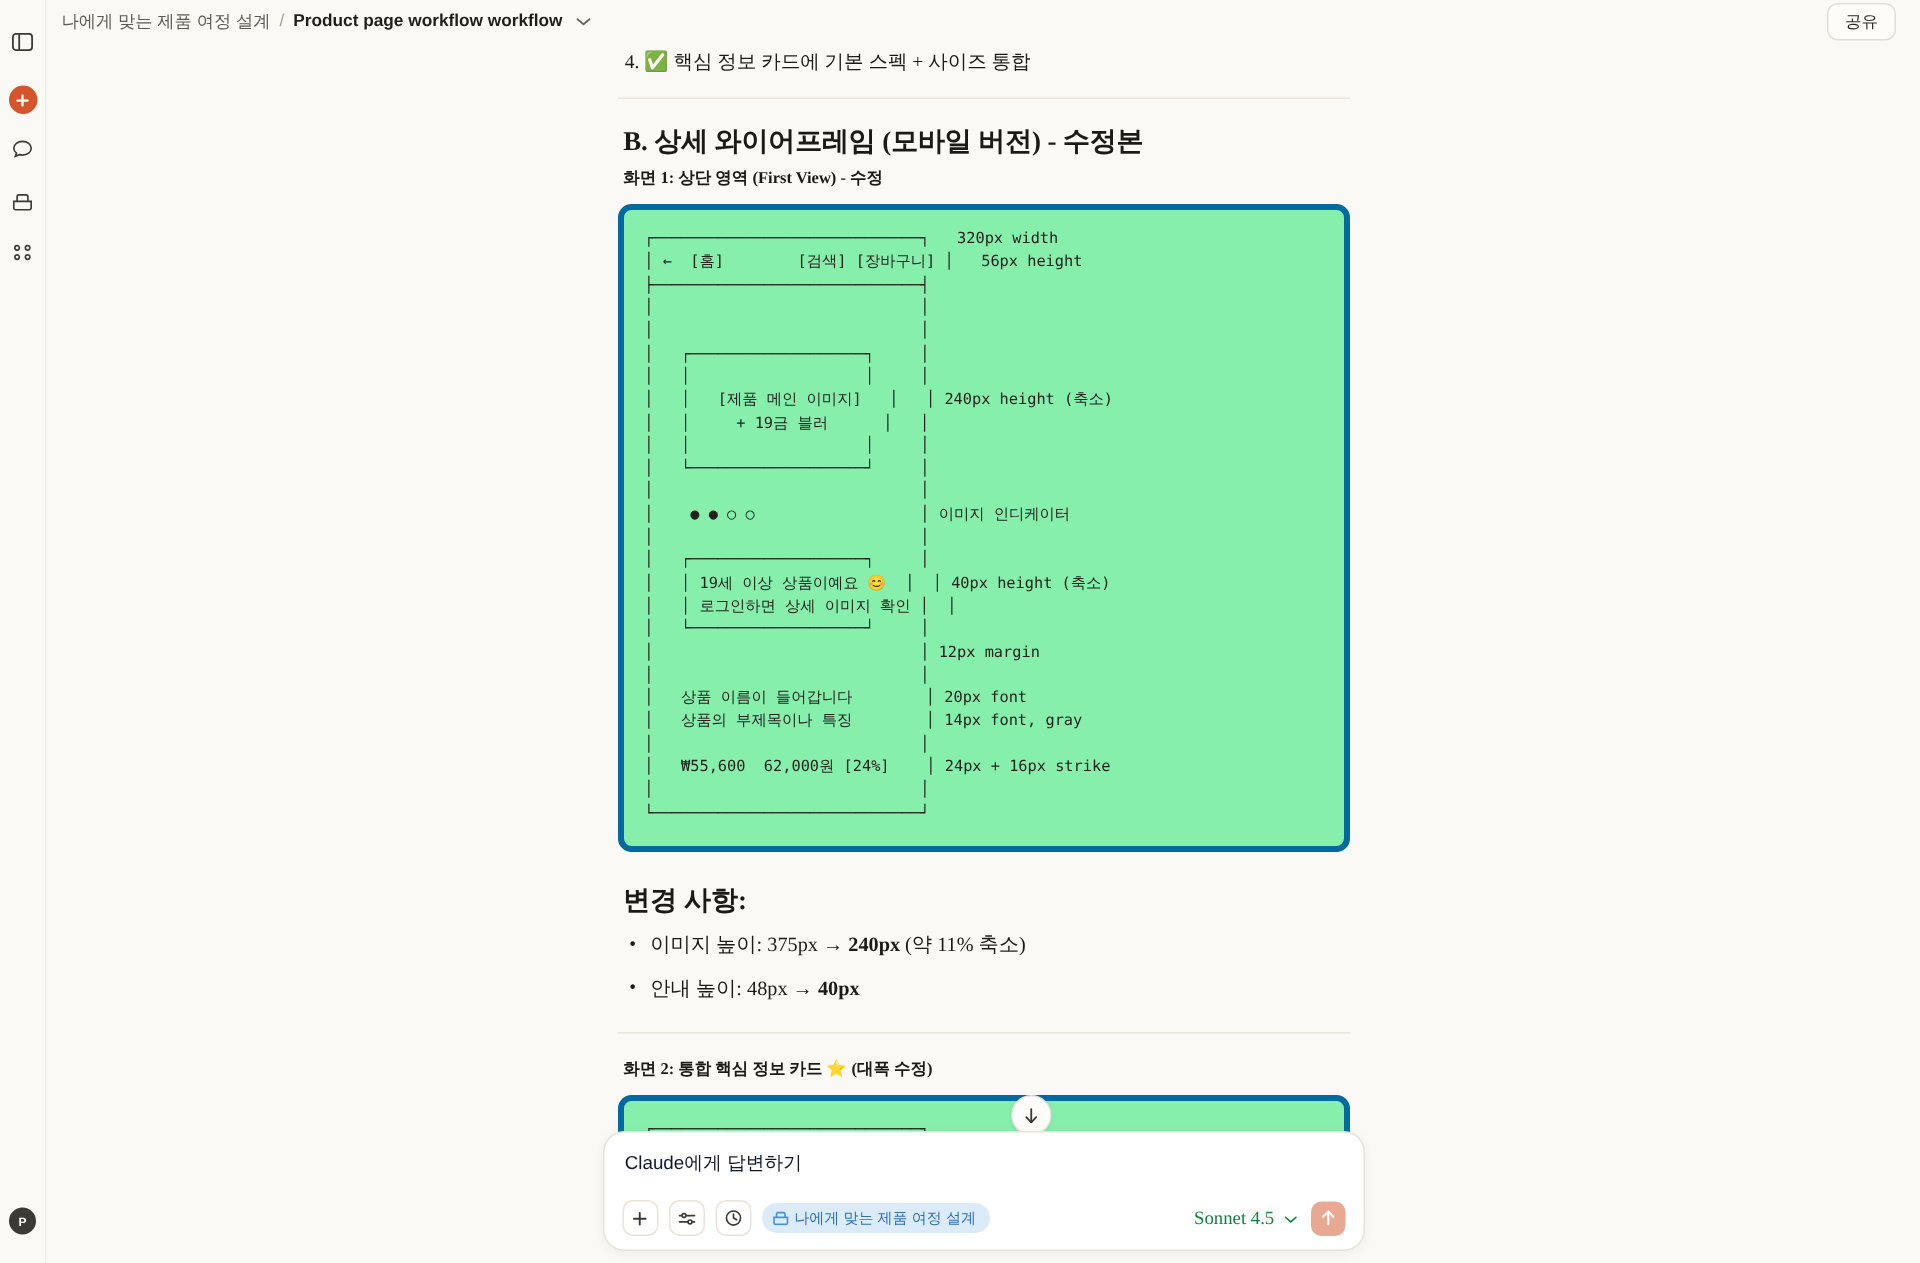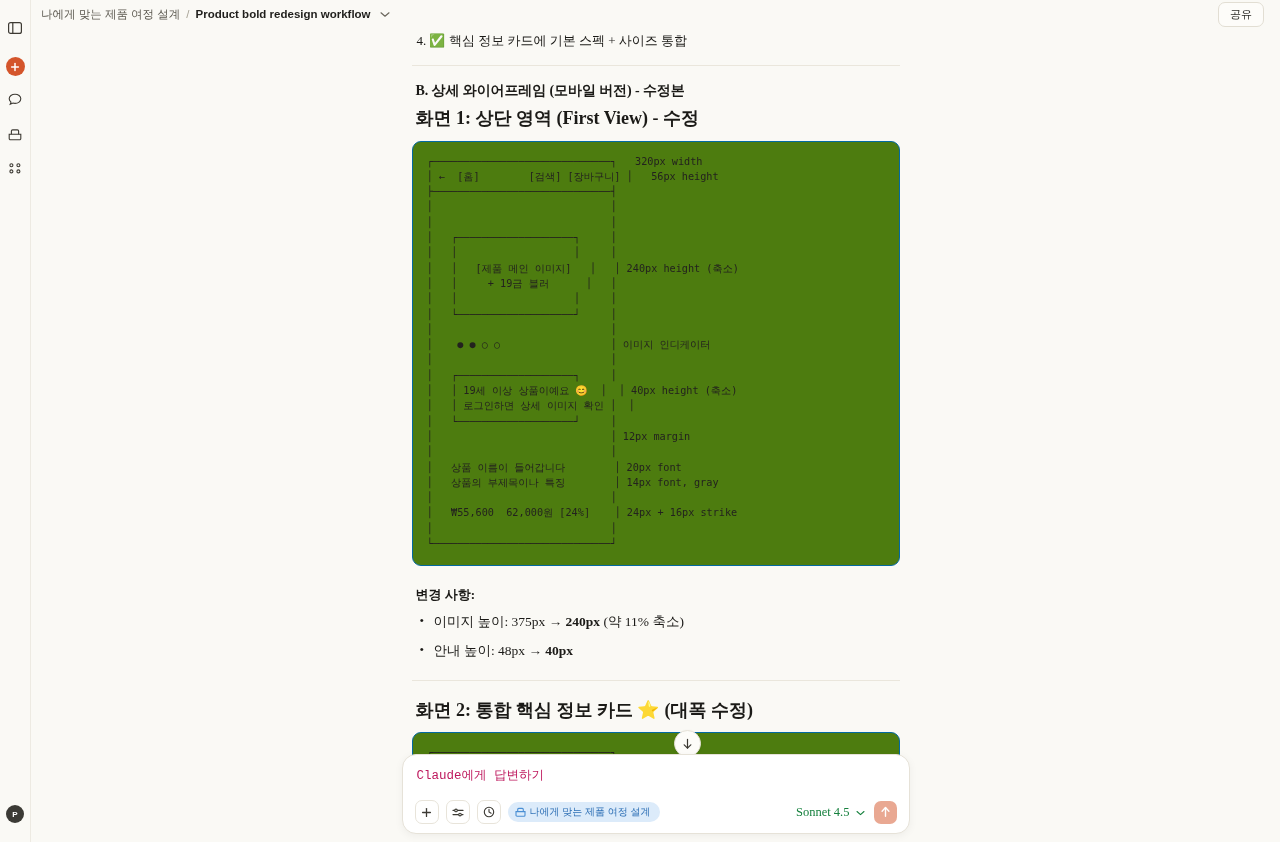--- a/index.html
+++ b/index.html
@@ -91,49 +91,49 @@
     font-size: 13px; line-height: 1.5;
     padding: 3px 0 0 5px;
     color: #1B1A17;
   }
   .hr {
     height: 1px; background: #EAE6DC;
     margin: 14px 0 16px 0;
   }
 
   h2.sec {
-    font-size: 14px; font-weight: bold; letter-spacing: -0.1px;
+    font-size: 18px; font-weight: bold; letter-spacing: -0.1px;
     margin: 0 0 6px 4px; line-height: 1.35;
   }
   h3.sub2 {
-    font-size: 18px; font-weight: bold;
+    font-size: 11px; font-weight: bold;
     margin: 0 0 9px 4px; line-height: 1.4;
   }
 
   
   .codeblock {
-    background: #4d7c0f;
-    border: 1px solid #0369a1;
+    background: #86efac;
+    border: 4px solid #0369a1;
     border-radius: 9px;
     padding: 12px 14px 14px 14px;
     overflow: hidden;
     position: relative;
   }
   .codeblock pre {
     font-family: "DejaVu Sans Mono", "Liberation Mono", monospace;
     font-size: 10.2px;
     line-height: 15.3px;
     color: #23221E;
     white-space: pre;
     letter-spacing: 0px;
     tab-size: 2;
   }
 
   
-  .lead { font-size: 13px; font-weight: bold; margin: 20px 0 8px 4px; }
+  .lead { font-size: 18px; font-weight: bold; margin: 20px 0 8px 4px; }
   ul.changes { list-style: none; margin: 0 0 0 8px; }
   ul.changes li {
     font-size: 13.5px; line-height: 1.55;
     padding-left: 14px; position: relative; margin-bottom: 8px;
   }
   ul.changes li::before {
     content: "•"; position: absolute; left: 0; top: -1px; font-size: 13px;
   }
   ul.changes b { font-weight: bold; }
   .hr2 { height: 1px; background: #EAE6DC; margin: 18px 0 17px 0; }
@@ -159,22 +159,22 @@
   }
   .composer {
     width: 508px;
     background: #FFFFFF;
     border: 1px solid #E6E2D8;
     border-radius: 14px;
     box-shadow: 0 2px 8px rgba(0,0,0,.05);
     padding: 12px 12px 9px 12px;
   }
   .composer-input {
-    font-family: Liberation Mono, monospace;
-    font-size: 12.5px; color: #be185d;
+    font-family: Liberation Sans, sans-serif;
+    font-size: 12.5px; color: #0f172a;
     padding: 0 2px 16px 2px;
     cursor: text;
   }
   .composer-row { display: flex; align-items: center; gap: 7px; }
   .cbtn {
     width: 24px; height: 24px; border-radius: 7px;
     border: 1px solid #E8E4DA; background: #FFFFFF;
     display: flex; align-items: center; justify-content: center;
     color: #3C3A34; cursor: pointer;
   }
@@ -247,21 +247,21 @@
     <div class="rail-spacer"></div>
 
     <div class="rail-avatar">P</div>
   </div>
 
   <div class="main">
 
     <div class="topbar">
       <span class="crumb-project">나에게 맞는 제품 여정 설계</span>
       <span class="crumb-sep">/</span>
-      <span class="crumb-title">Product bold redesign workflow</span>
+      <span class="crumb-title">Product page workflow workflow</span>
       <span class="crumb-chev">
         <svg width="10" height="7" viewBox="0 0 10 7" fill="none" stroke="currentColor" stroke-width="1.2" stroke-linecap="round" stroke-linejoin="round">
           <polyline points="1,1.8 5,5.2 9,1.8"></polyline>
         </svg>
       </span>
       <span class="topbar-spacer"></span>
       <button class="share-btn">공유</button>
     </div>
 
     <div class="convo">

